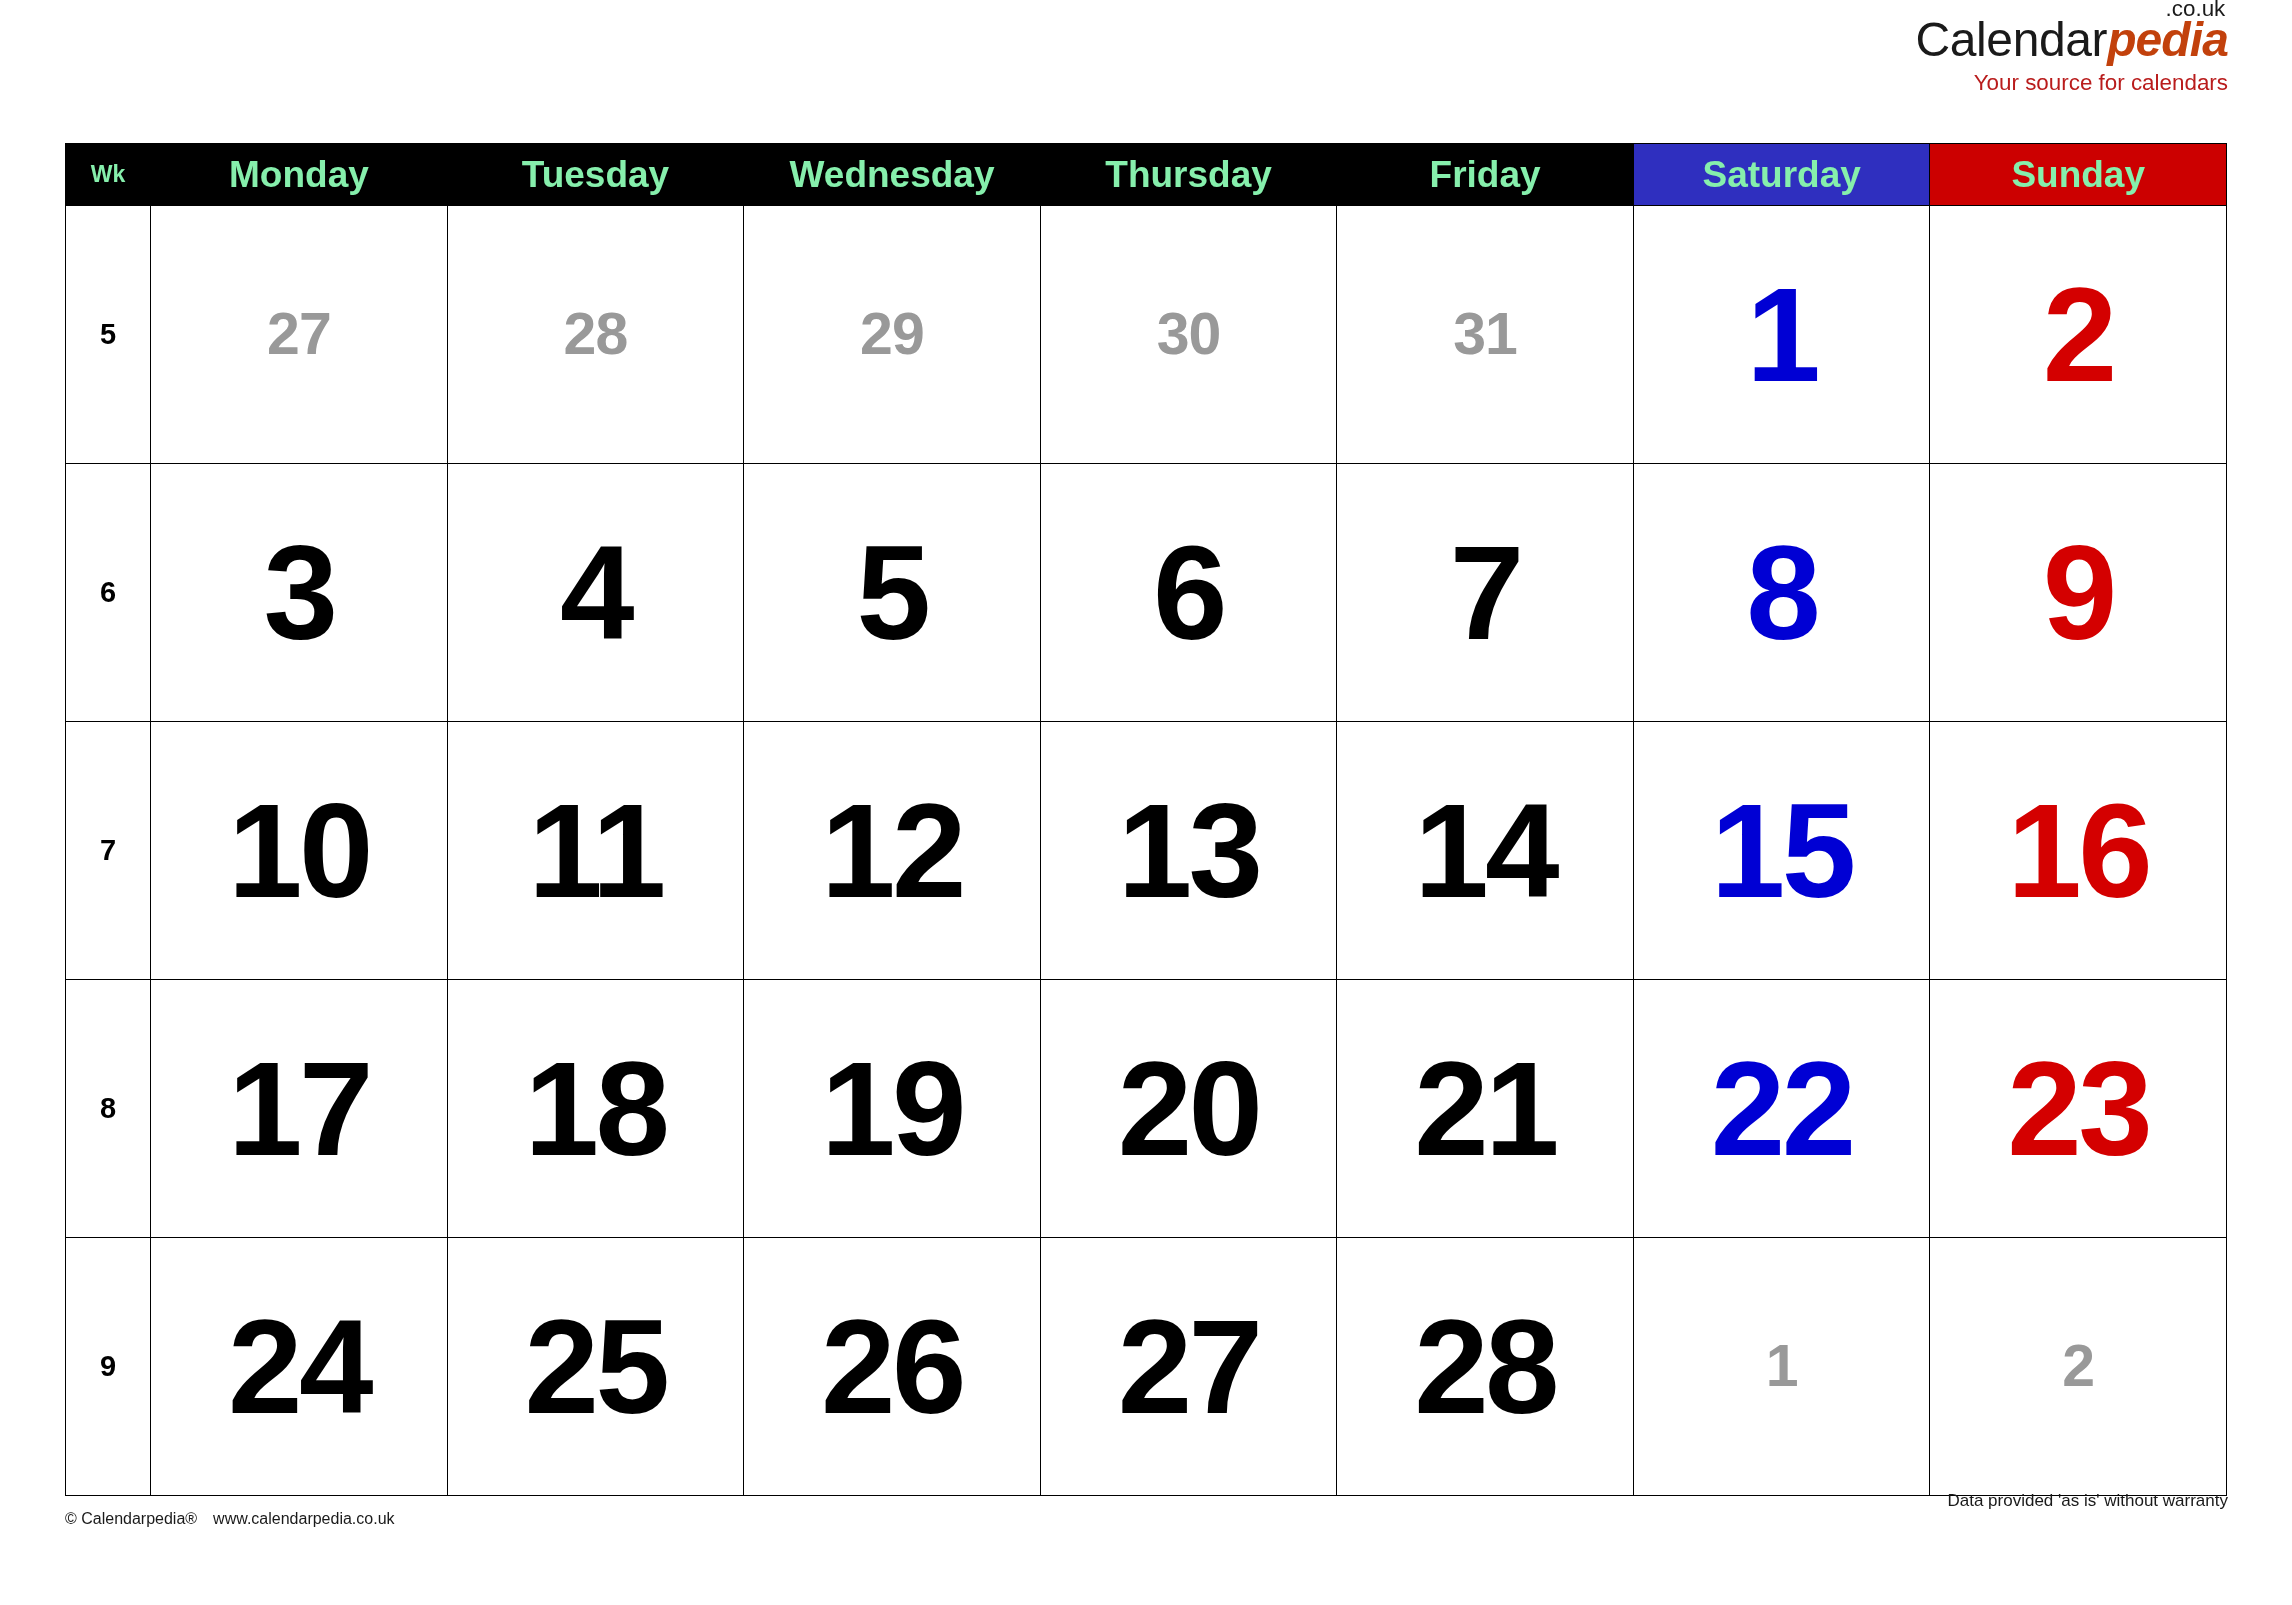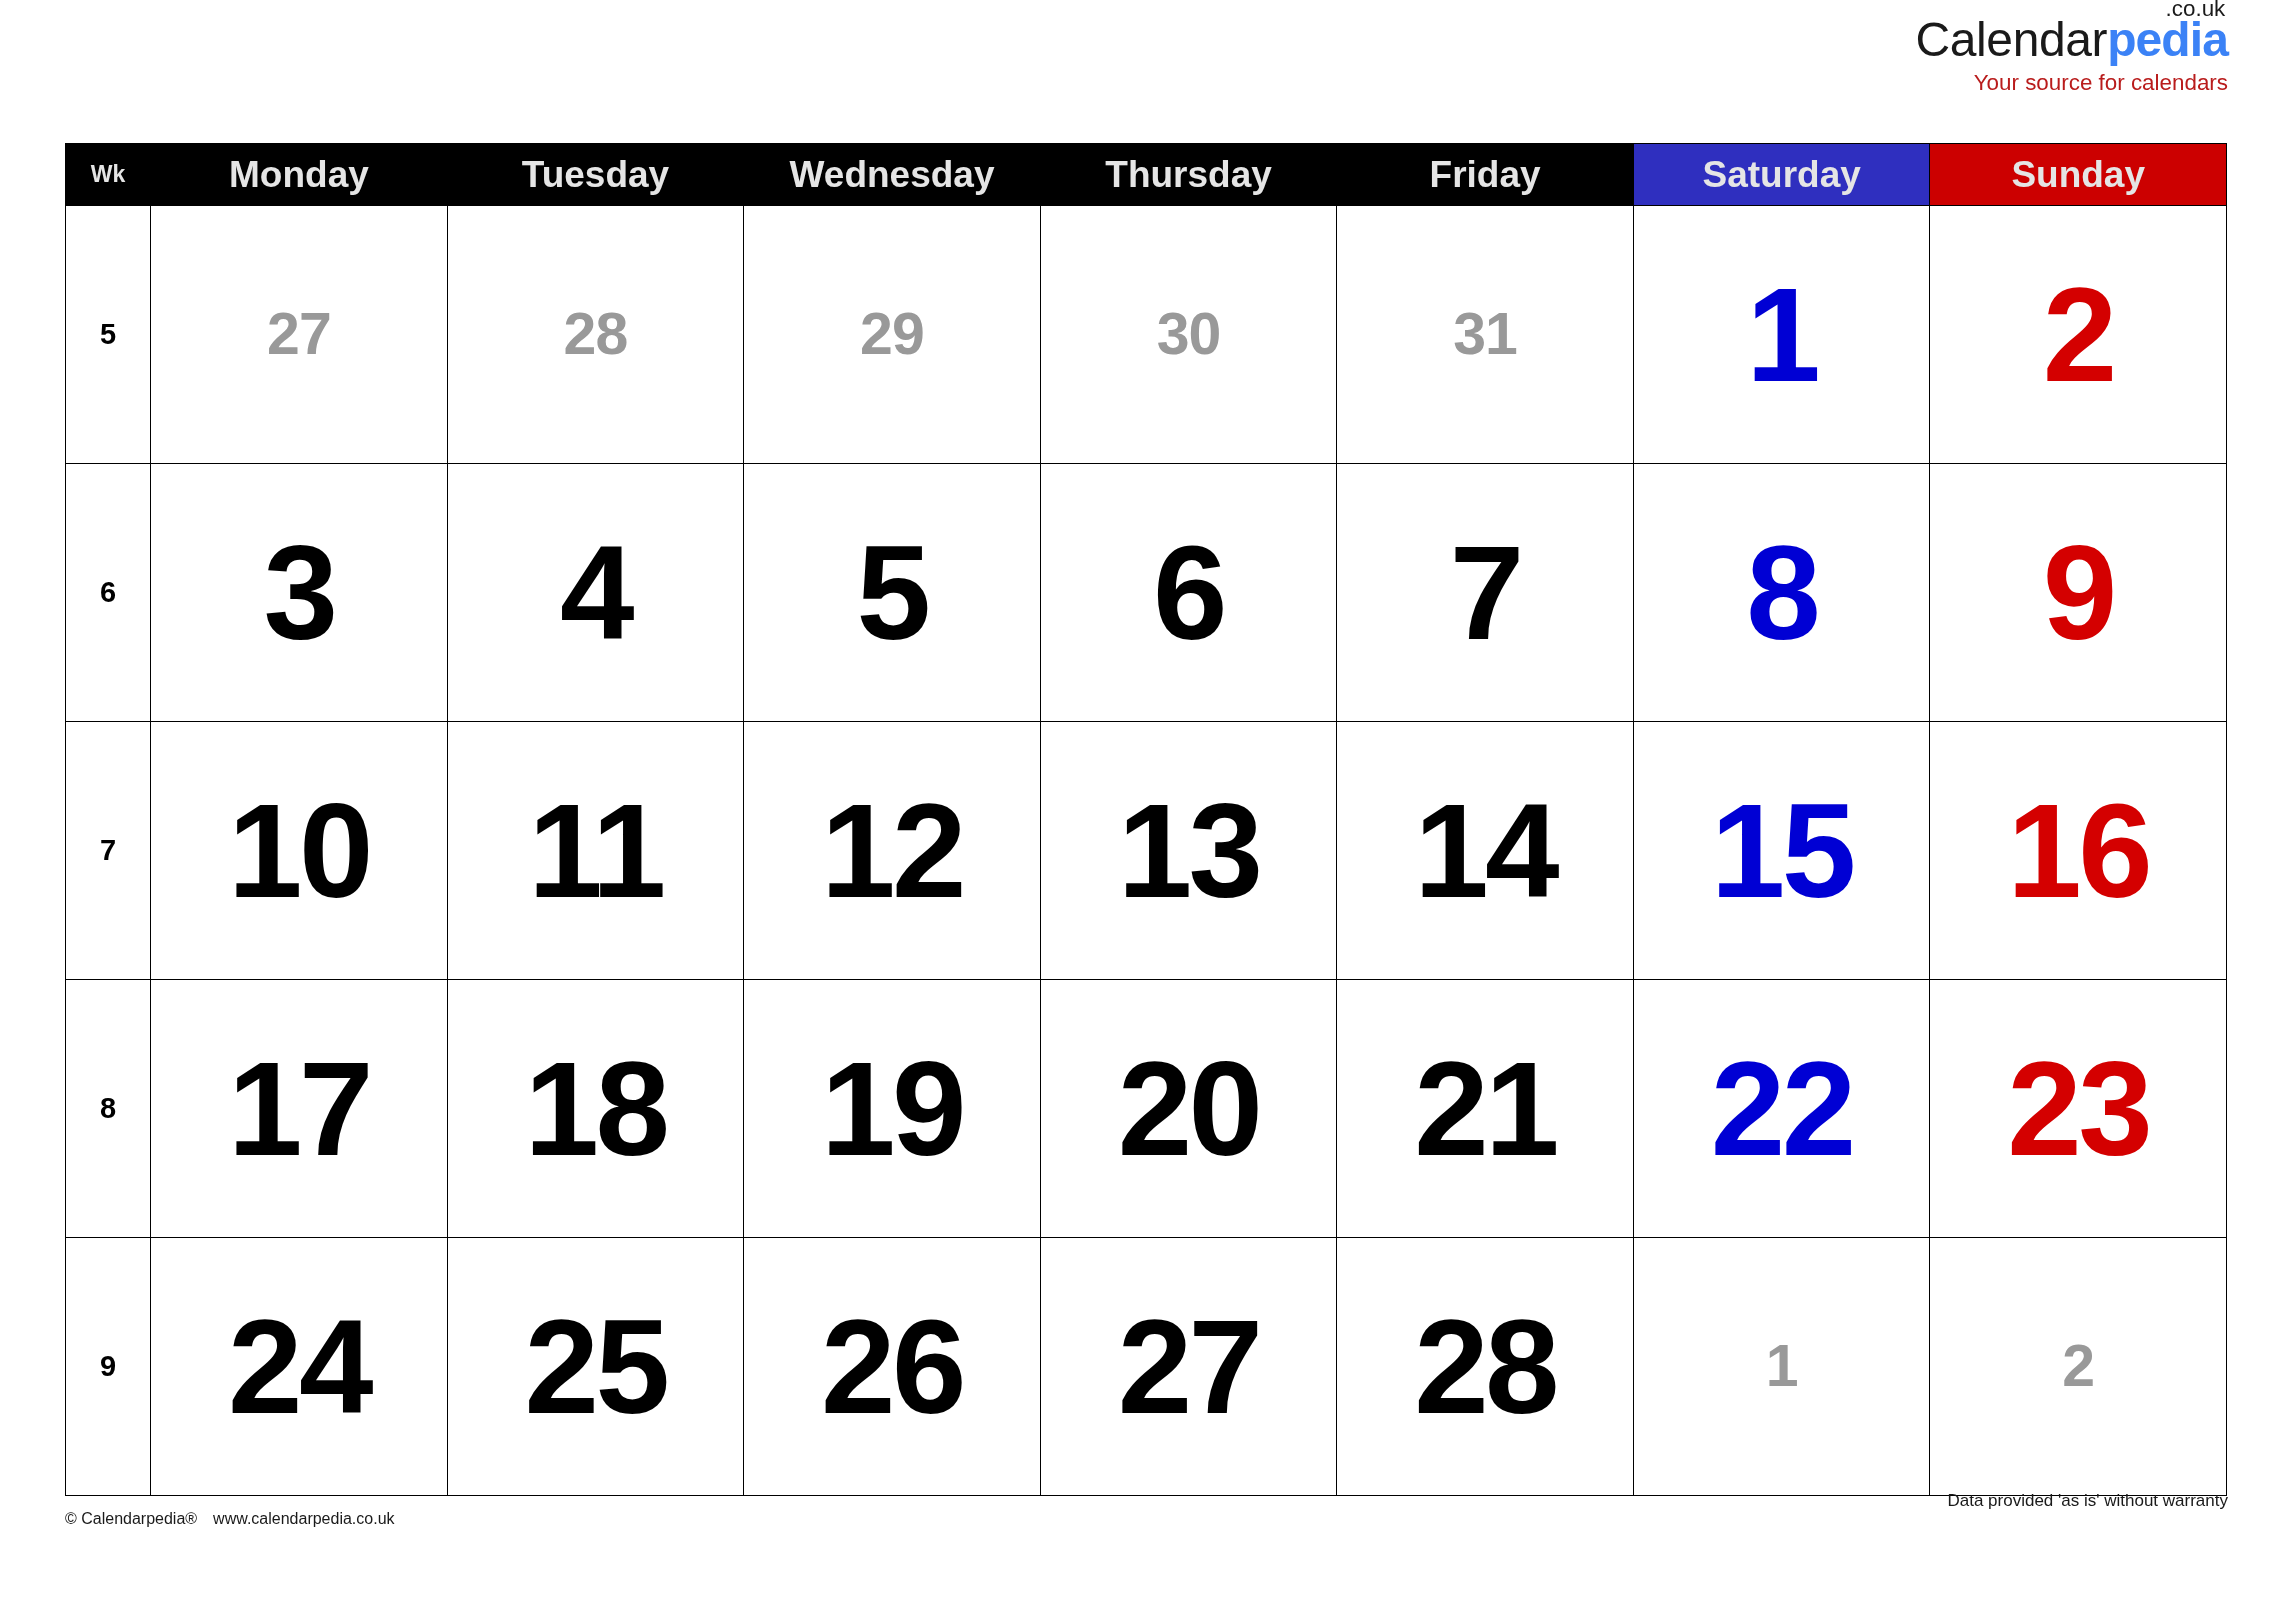--- a/index.html
+++ b/index.html
@@ -52,22 +52,23 @@
     letter-spacing: -0.4px;
     white-space: nowrap;
     display: inline-block;
   }
   .brand-cal {
     color: #1a1a1a;
     font-weight: normal;
     margin-top: 32px;
   }
   .brand-pedia {
-    color: #3b82f6;
-    font-weight: bold;
+    color: #c2410c;
+    font-weight: bold;
+    font-style: italic;
     letter-spacing: -0.9px;
   }
   .brand-tld {
     position: absolute;
     right: 2.7px;
     top: -18px;
     font-size: 22.4px;
     color: #1a1a1a;
     font-weight: normal;
     font-style: normal;
@@ -91,21 +92,21 @@
     padding: 0;
     margin: 0;
   }
 
   col.wk-col   { width: 85px; }
   col.day-col  { width: 296px; }
 
   thead th {
     height: 61px;
     background: #000000;
-    color: #e5e5e5;
+    color: #86efac;
     font-size: 37px;
     font-weight: bold;
     font-stretch: condensed;
     text-align: center;
     vertical-align: middle;
     border-color: #000000;
   }
   thead th.wk-head {
     font-size: 23px;
     font-weight: bold;

